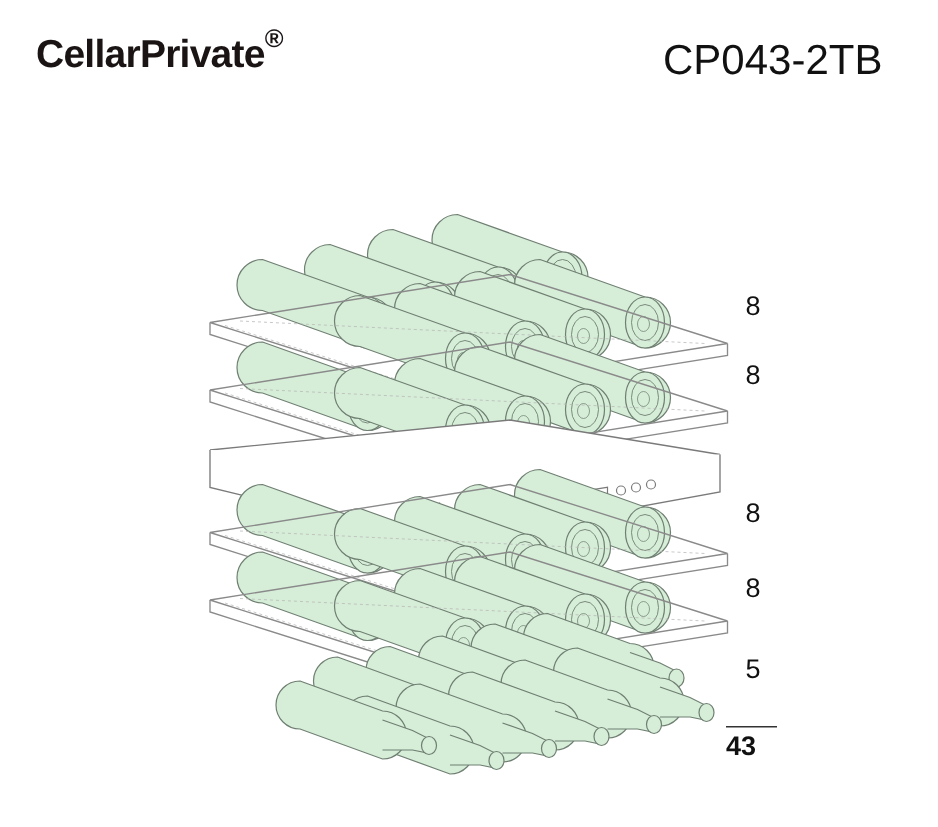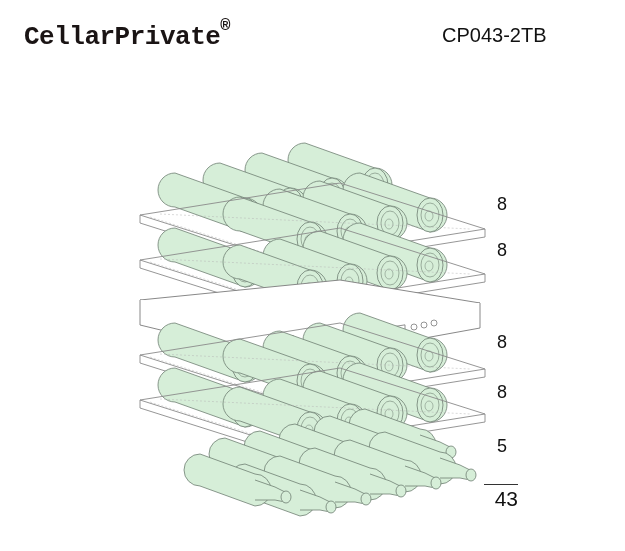--- a/index.html
+++ b/index.html
@@ -1,22 +1,22 @@
 <!DOCTYPE html>
 <html><head>
 <meta charset="utf-8">
 <style>
   html, body { margin: 0; padding: 0; background: #ffffff; }
   body { width: 625px; height: 551px; position: relative; overflow: hidden; font-family: "Liberation Sans", sans-serif; }
-  .brand { position: absolute; left: 24px; top: 20px; font-family: Liberation Mono, monospace; font-weight: bold; font-size: 26px; color: #1a1414; letter-spacing: -0.5px; }
+  .brand { position: absolute; left: 24px; top: 20px; font-family: Liberation Sans, sans-serif; font-weight: bold; font-size: 26px; color: #1a1414; letter-spacing: -0.5px; }
   .brand sup { font-size: 17px; font-weight: bold; position: relative; top: -4px; }
-  .model { position: absolute; left: 442px; top: 24px; font-size: 20px; color: #111; }
+  .model { position: absolute; left: 442px; top: 24px; font-size: 28px; color: #111; }
   .diagram { position: absolute; left: 0; top: 0; }
   .count { position: absolute; left: 490px; width: 24px; text-align: center; font-size: 18px; color: #111; }
-  .total { position: absolute; left: 484px; top: 484px; width: 34px; text-align: right; font-size: 21px; font-weight: normal; color: #111; border-top: 1px solid #333; padding-top: 2px; }
+  .total { position: absolute; left: 484px; top: 484px; width: 34px; text-align: left; font-size: 18px; font-weight: bold; color: #111; border-top: 1px solid #333; padding-top: 2px; }
 </style>
 </head>
 <body>
 
 <div class="brand"><span>CellarPrivate</span><sup>®</sup></div>
 <div class="model">CP043-2TB</div>
 
 <svg class="diagram" width="625" height="551" viewBox="0 0 625 551" xmlns="http://www.w3.org/2000/svg">
   <defs>
     <g id="bottle">

